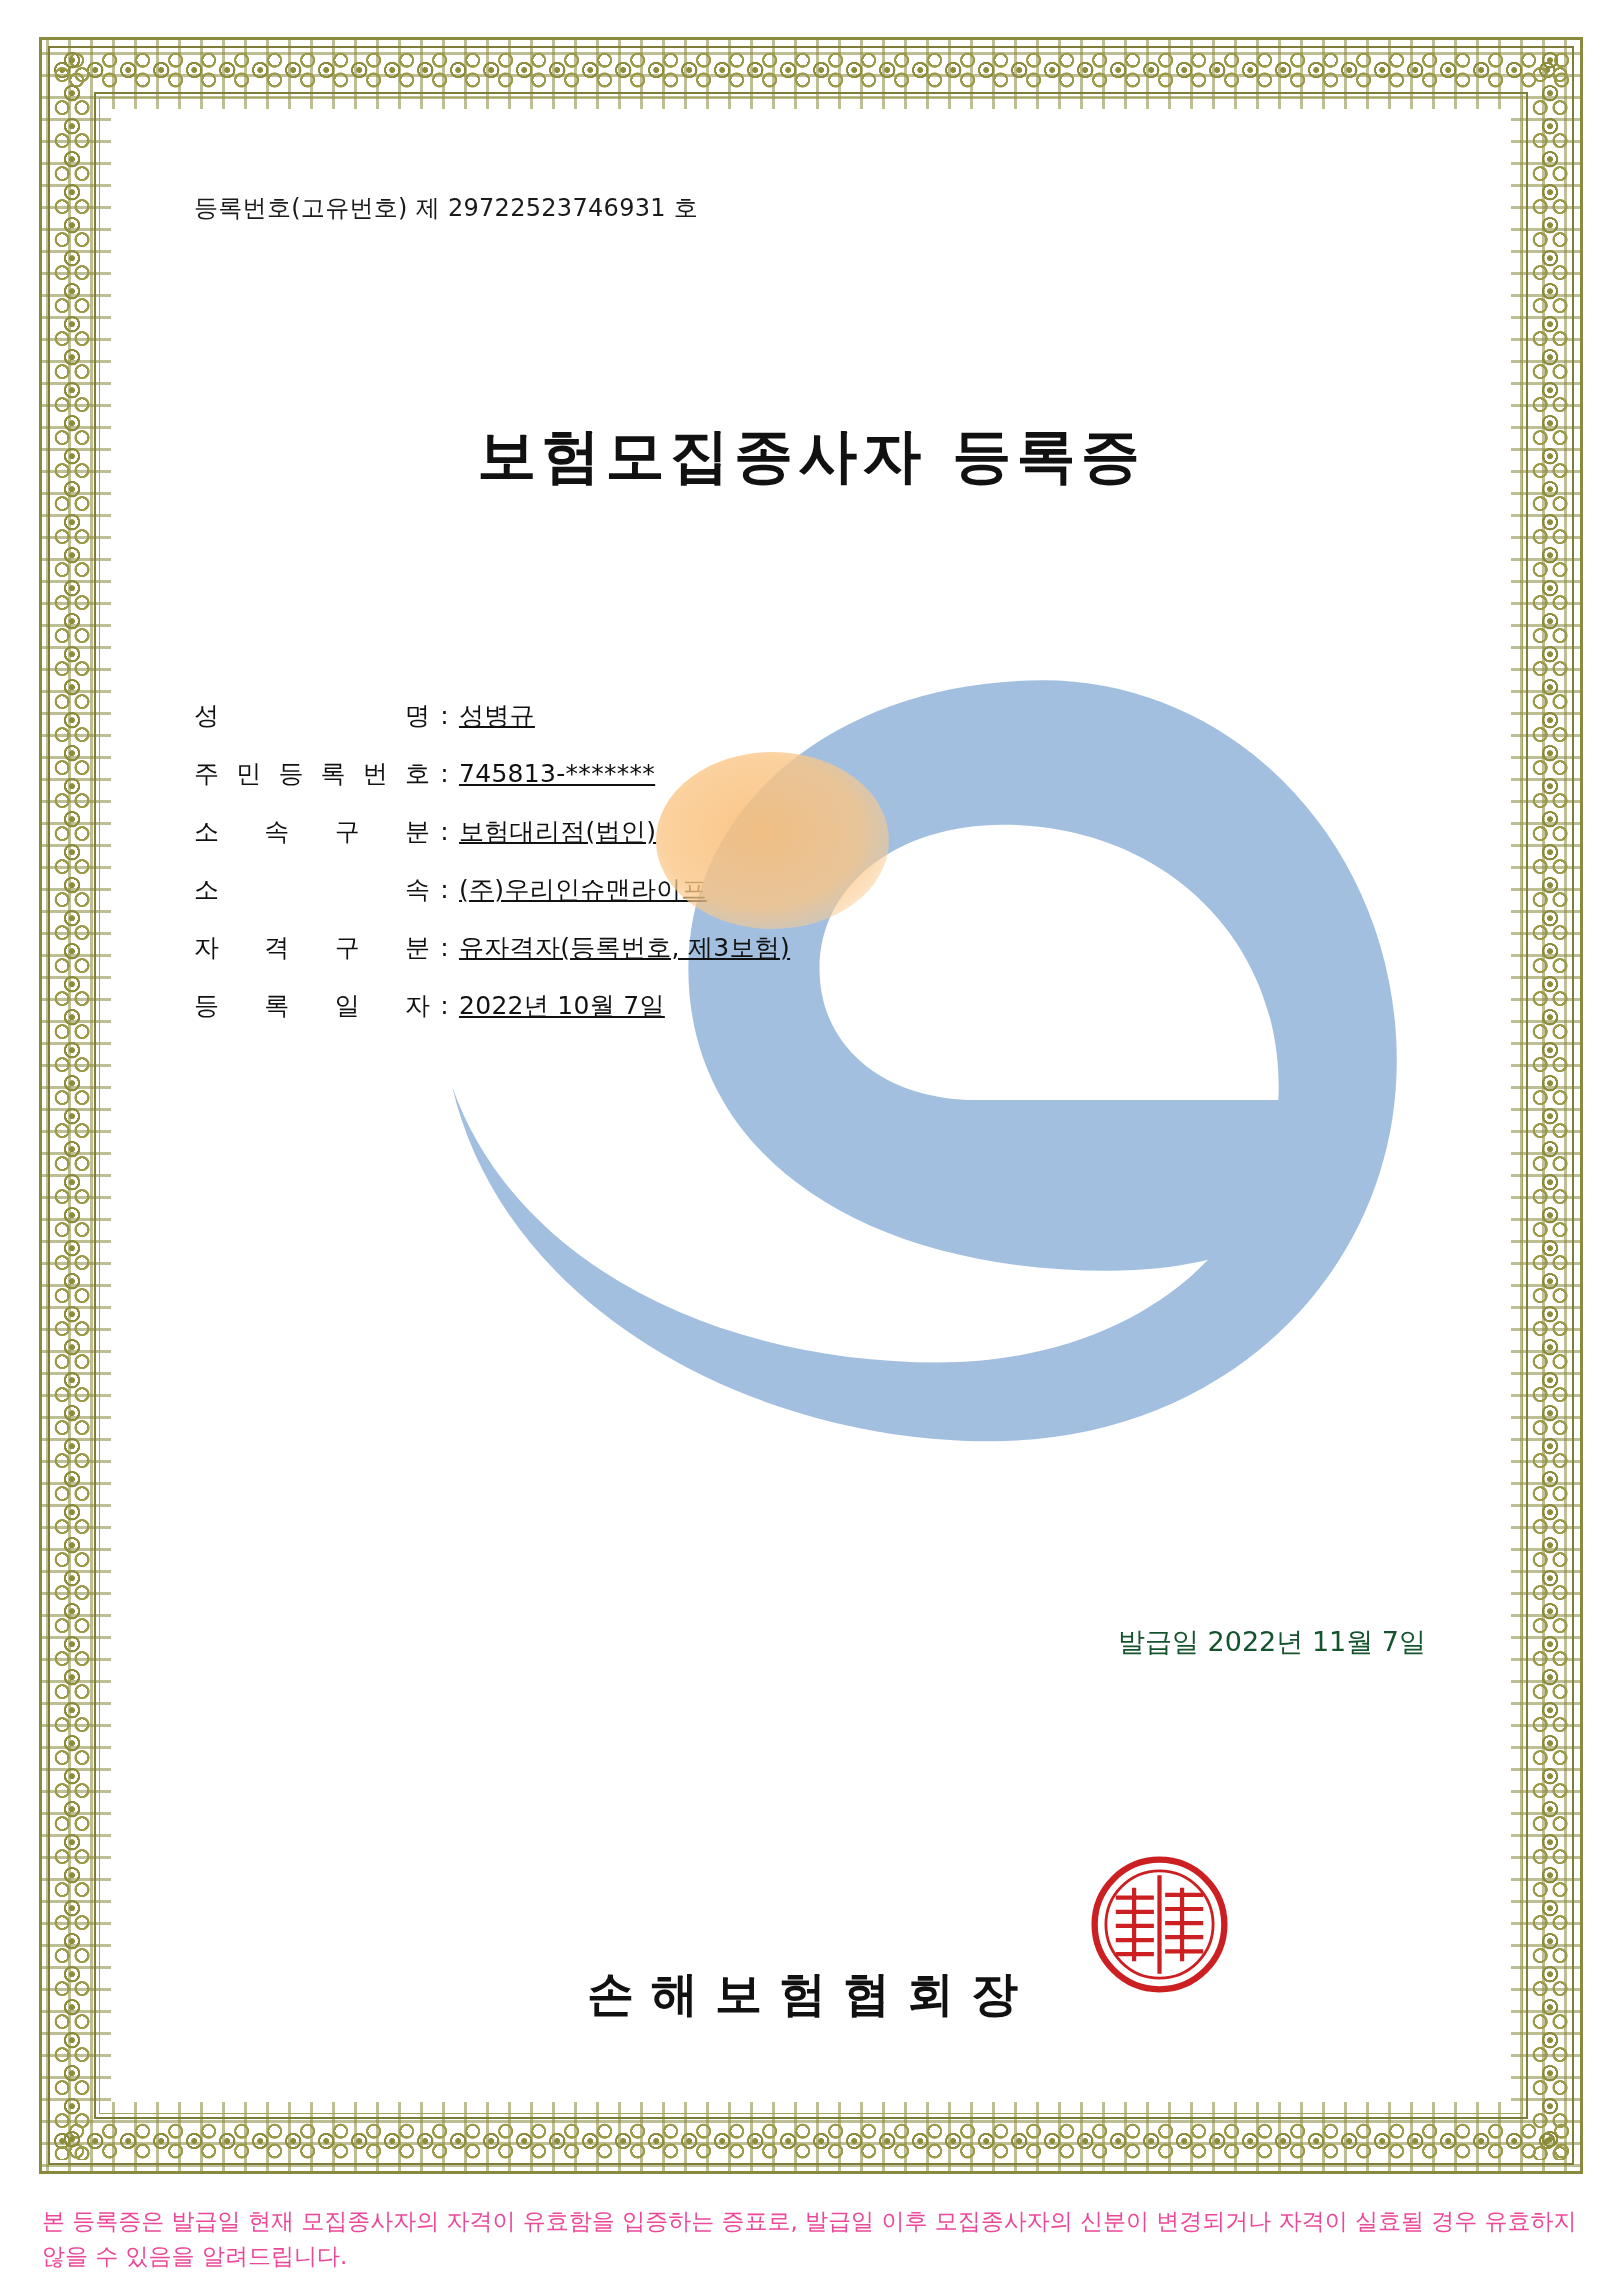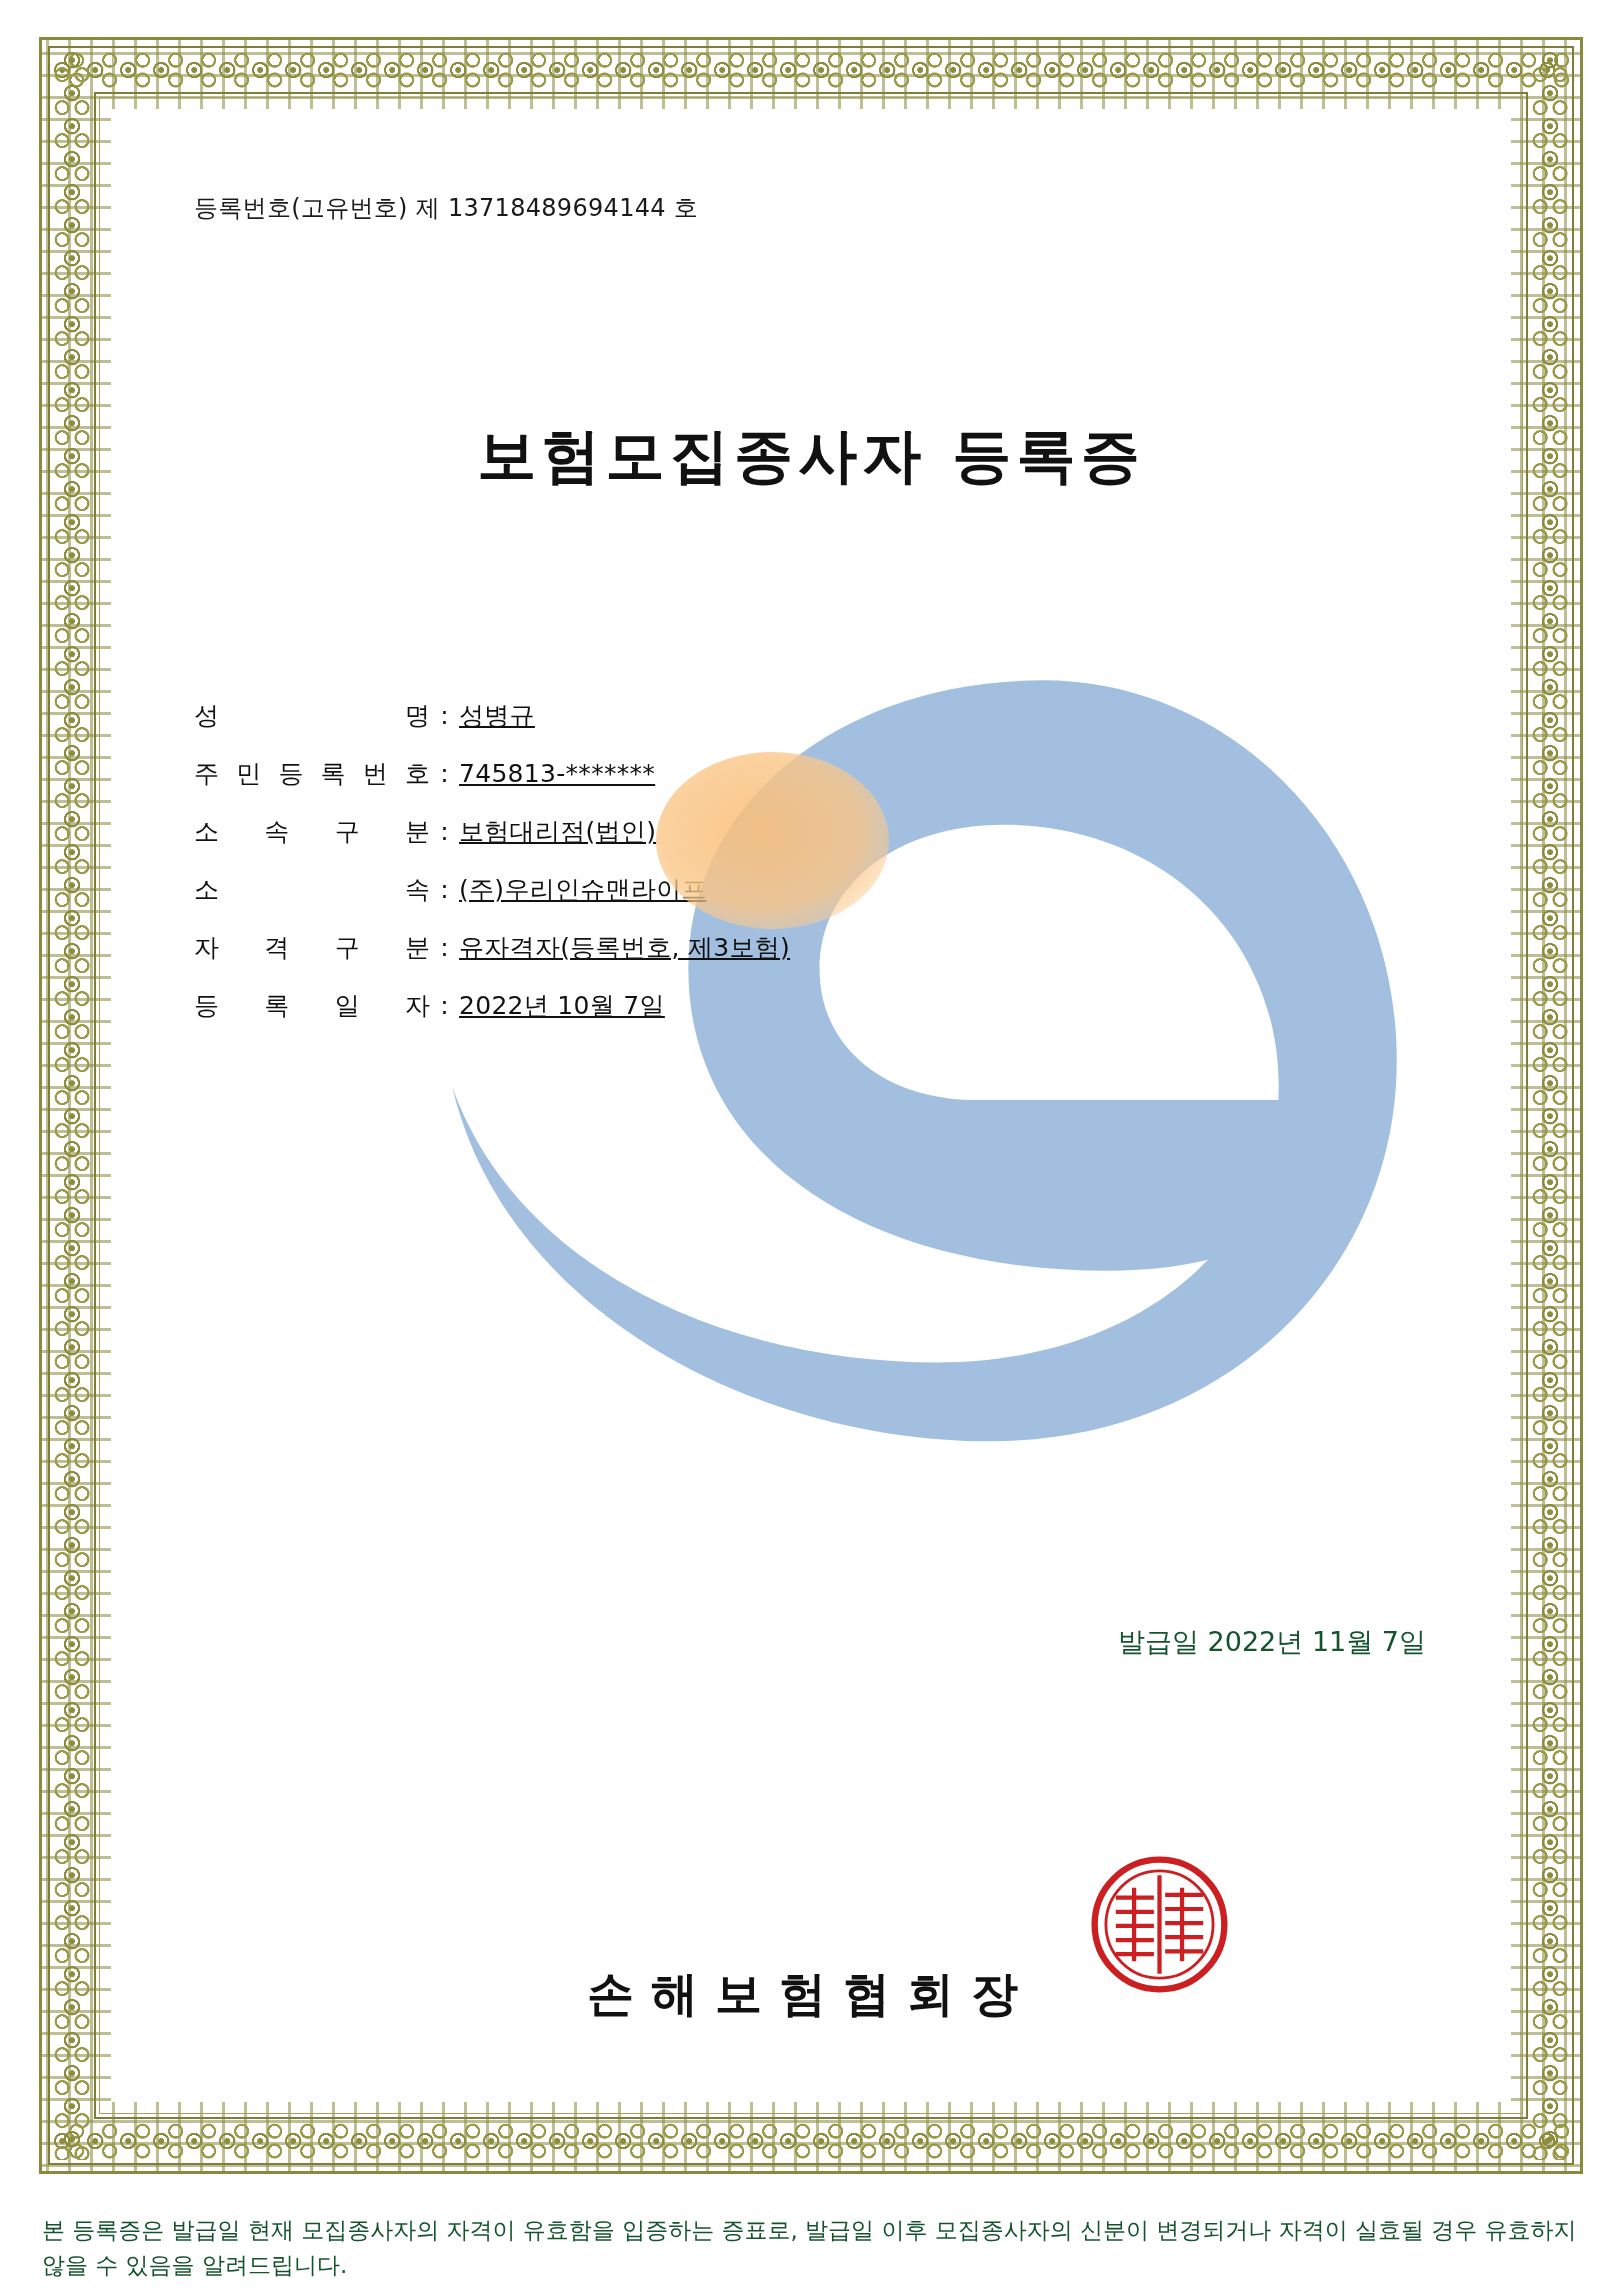--- a/index.html
+++ b/index.html
@@ -216,22 +216,21 @@
   }
   .seal svg { display: block; width: 100%; height: 100%; }
 
   .footer-note {
     position: absolute;
     left: 42px;
     right: 39px;
     top: 2204px;
     font-size: 23px;
     line-height: 1.5;
-    color: #14532d;
-    margin-top: 9px;
+    color: #ec4899;
   }
 </style>
 </head>
 <body>
 
 <div class="certificate">
 
   <div class="border-outer"></div>
   <div class="border-band"></div>
   <div class="scroll-top"></div>
@@ -242,21 +241,21 @@
   <div class="border-inner2"></div>
 
   <div class="content">
 
     <div class="watermark">
       <svg viewBox="0 0 760 660" xmlns="http://www.w3.org/2000/svg">
         <path d="M470,20 C620,20 740,150 740,310 C740,470 610,600 430,600 C250,600 60,500 20,330 C70,470 230,540 390,540 C540,540 650,450 650,330 C650,215 560,130 440,130 C360,130 300,175 300,240 C300,300 350,340 420,340 L700,340 C700,420 640,470 520,470 C330,470 200,380 200,240 C200,110 320,20 470,20 Z" fill="#9dbcdd" opacity="0.95"></path>
       </svg>
     </div>
 
-    <div class="reg-number">등록번호(고유번호)  제  13718489694144  호</div>
+    <div class="reg-number">등록번호(고유번호)  제  29722523746931  호</div>
 
     <div class="doc-title">보험모집종사자 등록증</div>
 
     <div class="fields">
 
       <div class="field-row">
         <span class="field-label">
           <span class="lab-text">성</span>
           <span class="lab-text">명</span>
         </span>

